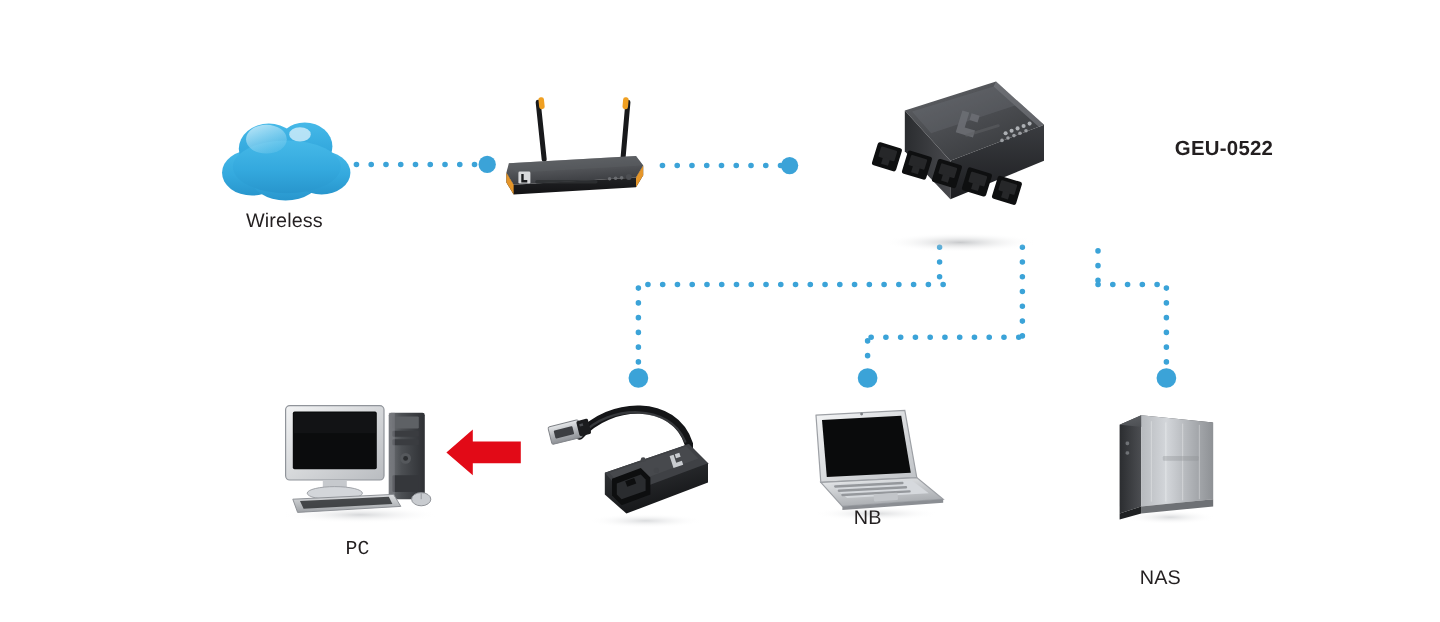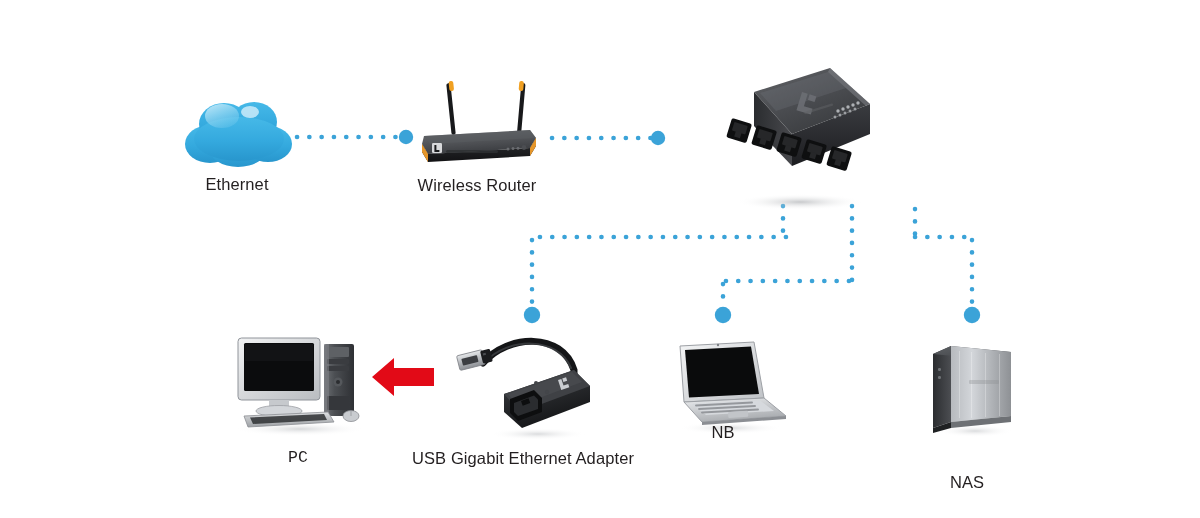--- a/index.html
+++ b/index.html
@@ -92,21 +92,21 @@
         <ellipse cx="58" cy="56" rx="29" ry="19" fill="url(#cloudG)"></ellipse>
         <ellipse cx="88" cy="52" rx="24" ry="18" fill="url(#cloudG)"></ellipse>
         <ellipse cx="44" cy="32" rx="25" ry="21" fill="url(#cloudG)"></ellipse>
         <ellipse cx="74" cy="30" rx="23" ry="20" fill="url(#cloudG)"></ellipse>
         <ellipse cx="59" cy="47" rx="45" ry="22" fill="url(#cloudG)"></ellipse>
         <ellipse cx="42" cy="24" rx="17" ry="12" fill="url(#cloudHi)"></ellipse>
         <ellipse cx="70" cy="20" rx="9" ry="6" fill="#dff3fc" opacity="0.75"></ellipse>
       </g>
     </svg>
   </div>
-  <div class="label" style="left:177px;top:176px;width:120px;">Ethernet</div>
+  <div class="label" style="left:177px;top:176px;width:120px;">Wireless</div>
 
   <div class="node" style="left:418px;top:80px;">
     <svg width="122" height="84" viewBox="0 0 122 84">
       <defs>
         <linearGradient id="rtTop" x1="0" y1="0" x2="0.3" y2="1">
           <stop offset="0" stop-color="#6d6f73"></stop>
           <stop offset="1" stop-color="#3b3d41"></stop>
         </linearGradient>
         <linearGradient id="rtFront" x1="0" y1="0" x2="0" y2="1">
           <stop offset="0" stop-color="#2c2e31"></stop>
@@ -134,21 +134,20 @@
 
         <rect x="28" y="70" width="52" height="3" rx="1.5" fill="#2e3033" opacity="0.85"></rect>
 
         <circle cx="90" cy="69" r="1.5" fill="#6a6c70"></circle>
         <circle cx="95" cy="68.6" r="1.5" fill="#6a6c70"></circle>
         <circle cx="100" cy="68.2" r="1.5" fill="#6a6c70"></circle>
         <circle cx="106" cy="67.5" r="2.4" fill="#4c4e52"></circle>
       </g>
     </svg>
   </div>
-  <div class="label" style="left:397px;top:177px;width:160px;">Wireless Router</div>
 
   <div class="node" style="left:718px;top:56px;">
     <svg width="160" height="152" viewBox="0 0 160 152">
       <defs>
         <linearGradient id="swTop" x1="0.1" y1="0" x2="0.8" y2="1">
           <stop offset="0" stop-color="#5f6165"></stop>
           <stop offset="0.5" stop-color="#4a4c50"></stop>
           <stop offset="1" stop-color="#36383b"></stop>
         </linearGradient>
         <linearGradient id="swFront" x1="0" y1="0" x2="0" y2="1">
@@ -217,20 +216,21 @@
         <circle cx="117" cy="61" r="1.5" fill="#a5a8ac"></circle>
         <circle cx="122" cy="59" r="1.5" fill="#a5a8ac"></circle>
         <circle cx="127" cy="57" r="1.5" fill="#a5a8ac"></circle>
         <circle cx="132" cy="55" r="1.5" fill="#a5a8ac"></circle>
         <circle cx="137" cy="53" r="1.5" fill="#a5a8ac"></circle>
       </g>
 
       <path d="M112,12 L152,48 L148,50 L110,16 Z" fill="#85888d" opacity="0.5"></path>
     </svg>
   </div>
+  <div class="label bold" style="left:930px;top:115px;width:180px;">GEU-0522</div>
 
   <div class="node" style="left:228px;top:336px;">
     <svg width="148" height="98" viewBox="0 0 148 98">
       <defs>
         <linearGradient id="monB" x1="0" y1="0" x2="1" y2="1">
           <stop offset="0" stop-color="#f2f3f4"></stop>
           <stop offset="1" stop-color="#b9bcc0"></stop>
         </linearGradient>
         <linearGradient id="twr" x1="0" y1="0" x2="1" y2="0">
           <stop offset="0" stop-color="#6e7175"></stop>
@@ -331,21 +331,20 @@
         <g>
           <path d="M60,63 L84,54 L92,62 L92,76 L68,85 L60,77 Z" fill="#0d0e0f"></path>
           <path d="M64,67 L84,59.5 L88,63.5 L88,73 L68,80 L64,76 Z" fill="#2a2c2f"></path>
           <rect x="71" y="65" width="8" height="5" fill="#0d0e0f" transform="rotate(-20 71 65)"></rect>
         </g>
         <circle cx="97" cy="56" r="2.2" fill="#44464a"></circle>
         <circle cx="86" cy="47" r="2" fill="#44464a"></circle>
       </g>
     </svg>
   </div>
-  <div class="label" style="left:403px;top:450px;width:240px;">USB Gigabit Ethernet Adapter</div>
 
   <div class="node" style="left:668px;top:340px;">
     <svg width="124" height="96" viewBox="0 0 124 96">
       <defs>
         <linearGradient id="nbLid" x1="0" y1="0" x2="1" y2="1">
           <stop offset="0" stop-color="#f4f5f6"></stop>
           <stop offset="1" stop-color="#bfc2c6"></stop>
         </linearGradient>
         <linearGradient id="nbBase" x1="0" y1="0" x2="0.4" y2="1">
           <stop offset="0" stop-color="#eceef0"></stop>

